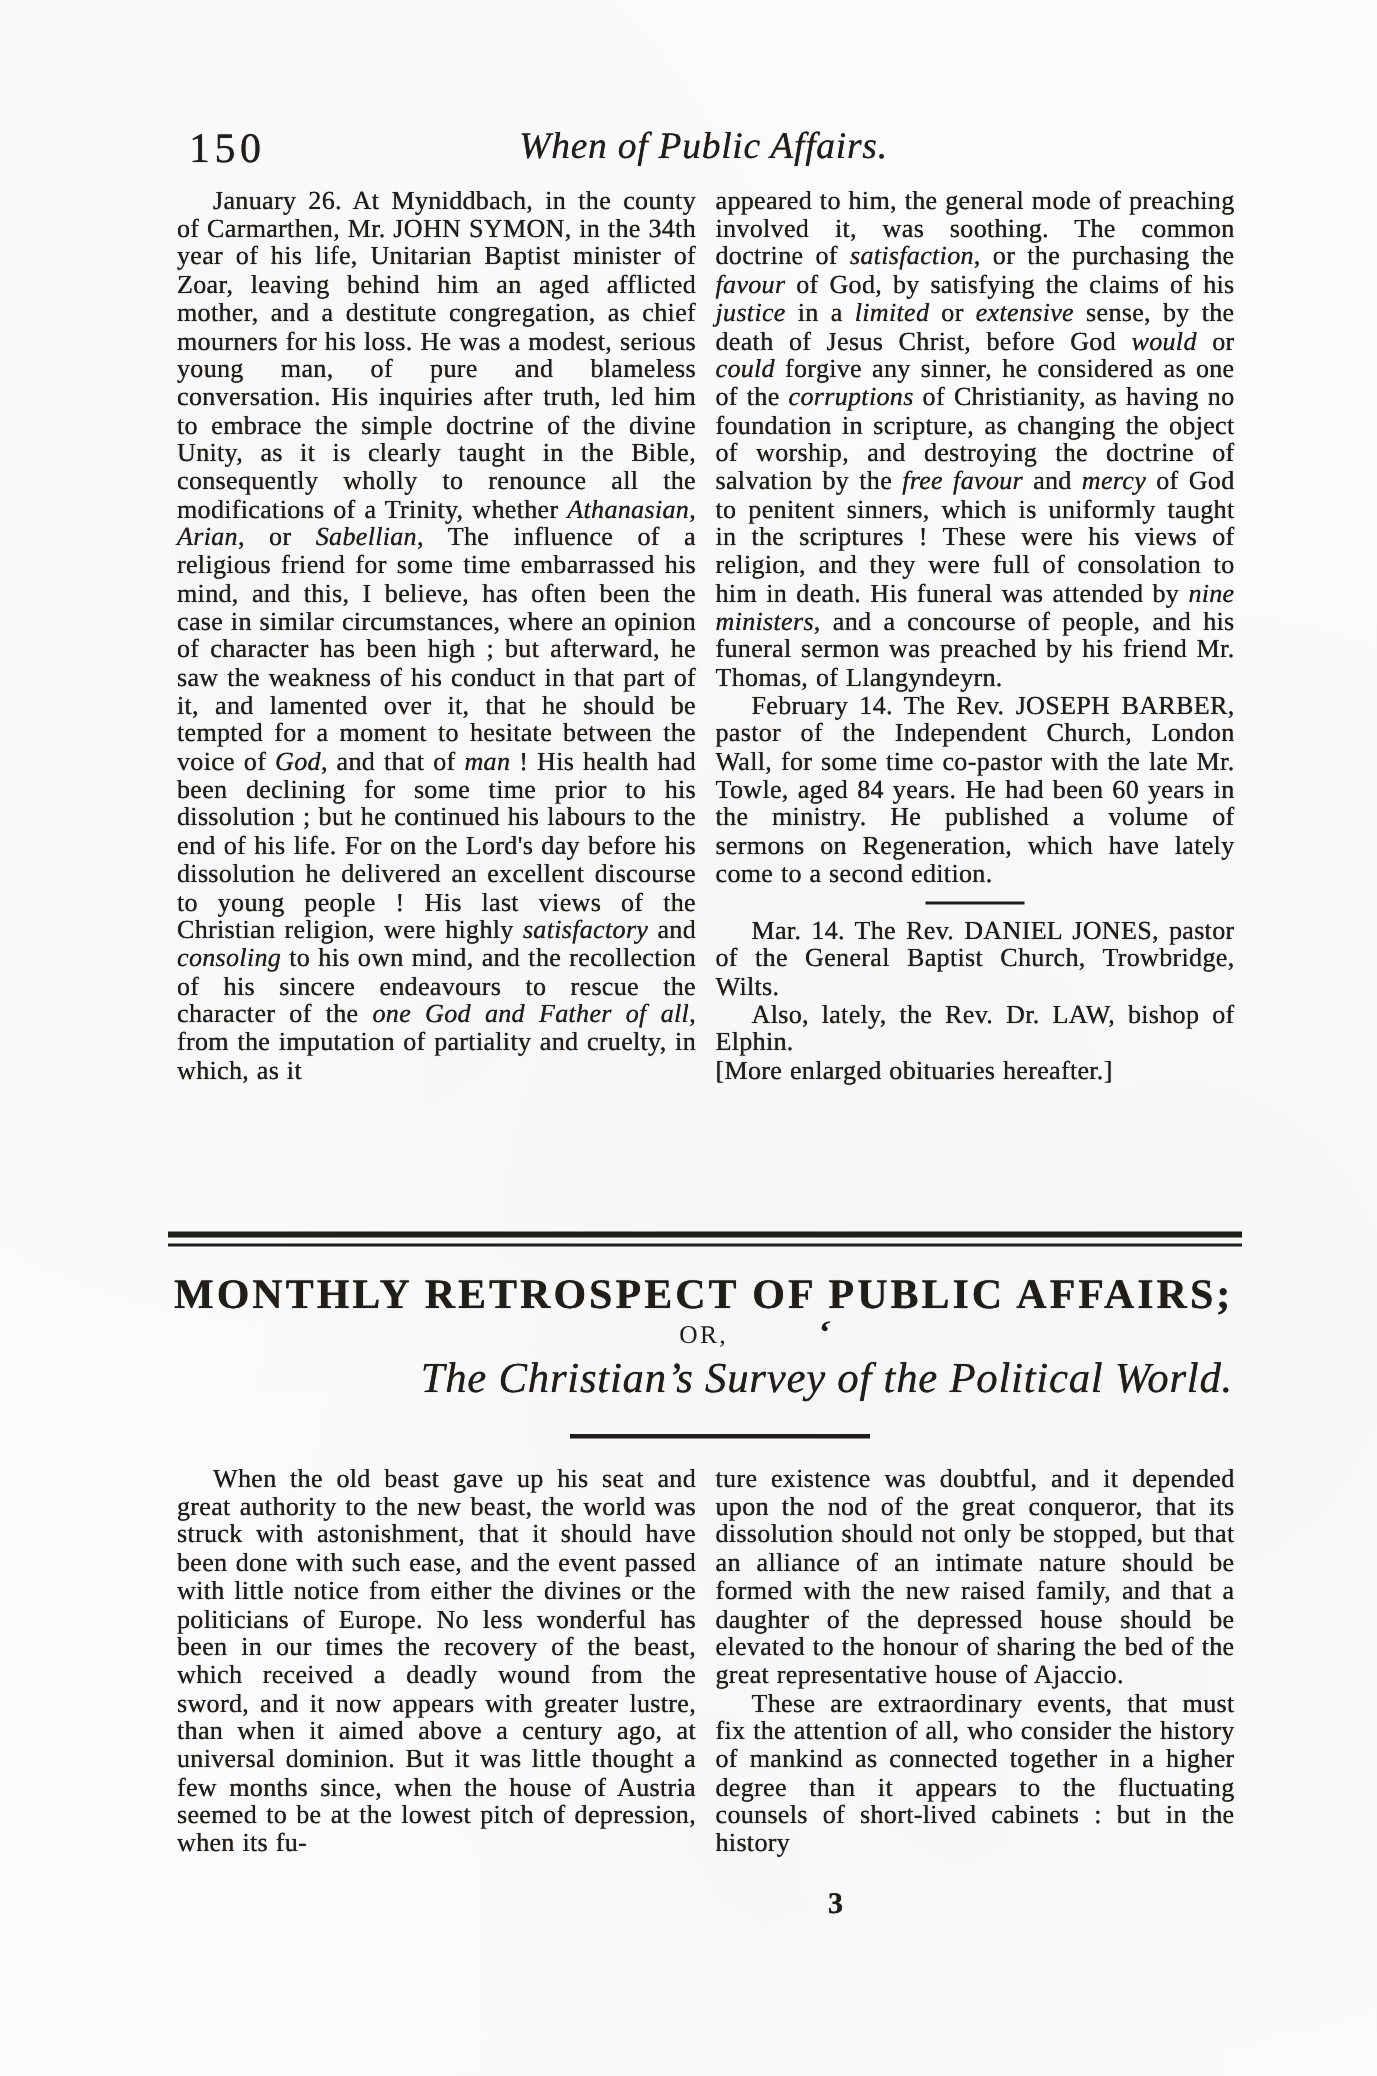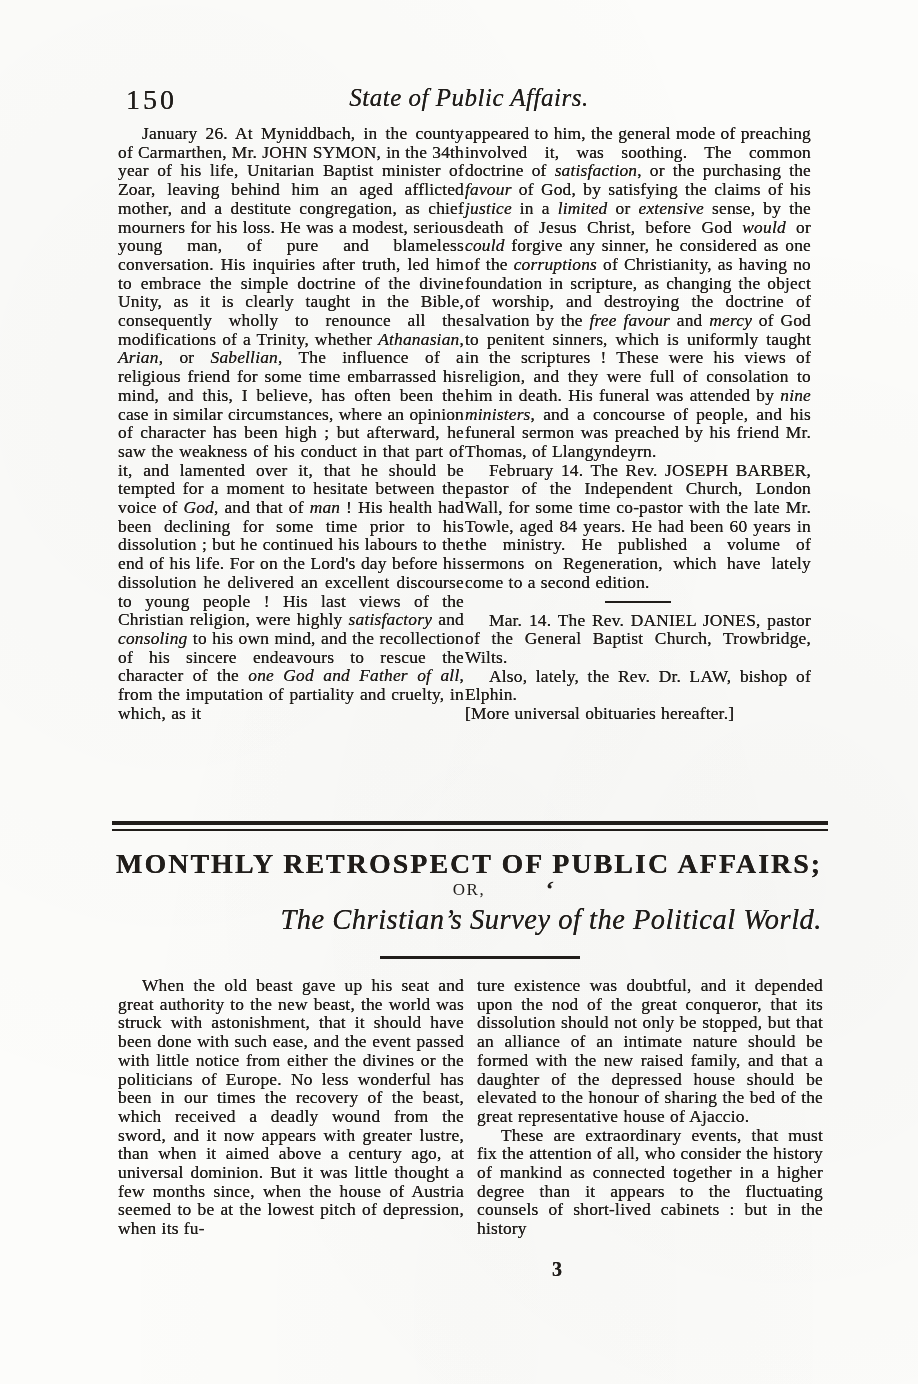--- a/index.html
+++ b/index.html
@@ -41,21 +41,21 @@
     position:absolute;width:346px;
     text-align:justify;
     font-size:17.4px;line-height:18.7px;
     letter-spacing:0.2px;word-spacing:0.6px;
     text-shadow:0 0 0.55px currentColor;
     font-family:Liberation Serif, serif;
   }
   .col p{margin:0;padding:0;}
   .col p.ind{text-indent:24px;}
   .ob-left  {left:118px;top:124px;height:700px;}
-  .ob-right {left:465px;top:124px;height:700px;}
+  .ob-right {left:477px;top:124px;height:700px;}
   .ret-left {left:118px;top:976px;}
   .ret-right{left:477px;top:976px;}
 
   
   .rule-double{
     position:absolute;left:112px;top:821px;width:716px;height:10px;
     border-top:4px solid var(--ink);
     border-bottom:2px solid var(--ink);
   }
   .rule-short{
@@ -96,36 +96,36 @@
     font-size:20px;font-weight:bold;
     text-shadow:0 0 0.5px currentColor;
   }
 </style>
 </head>
 <body>
 
 <div class="sheet">
 
   <div class="pagenum">150</div>
-  <div class="runtitle">State of Public Affairs.</div>
+  <div class="runtitle">When of Public Affairs.</div>
 
   <div class="col ob-left">
       <p class="ind">January 26. At Myniddbach, in the county of Carmarthen, Mr. JOHN SYMON, in the 34th year of his life, Unitarian Baptist minister of Zoar, leaving behind him an aged afflicted mother, and a destitute congregation, as chief mourners for his loss. He was a modest, serious young man, of pure and blameless conversation. His inquiries after truth, led him to embrace the simple doctrine of the divine Unity, as it is clearly taught in the Bible, consequently wholly to renounce all the modifications of a Trinity, whether <i>Athanasian</i>, <i>Arian</i>, or <i>Sabellian</i>, The influence of a religious friend for some time embarrassed his mind, and this, I believe, has often been the case in similar circumstances, where an opinion of character has been high ; but afterward, he saw the weakness of his conduct in that part of it, and lamented over it, that he should be tempted for a moment to hesitate between the voice of <i>God</i>, and that of <i>man</i> ! His health had been declining for some time prior to his dissolution ; but he continued his labours to the end of his life. For on the Lord's day before his dissolution he delivered an excellent discourse to young people ! His last views of the Christian religion, were highly <i>satisfactory</i> and <i>consoling</i> to his own mind, and the recollection of his sincere endeavours to rescue the character of the <i>one God and Father of all</i>, from the imputation of partiality and cruelty, in which, as it</p>
     </div>
 
   <div class="col ob-right">
     <div>
         <p class="">appeared to him, the general mode of preaching involved it, was soothing. The common doctrine of <i>satisfaction</i>, or the purchasing the <i>favour</i> of God, by satisfying the claims of his <i>justice</i> in a <i>limited</i> or <i>extensive</i> sense, by the death of Jesus Christ, before God <i>would</i> or <i>could</i> forgive any sinner, he considered as one of the <i>corruptions</i> of Christianity, as having no foundation in scripture, as changing the object of worship, and destroying the doctrine of salvation by the <i>free favour</i> and <i>mercy</i> of God to penitent sinners, which is uniformly taught in the scriptures ! These were his views of religion, and they were full of consolation to him in death. His funeral was attended by <i>nine ministers</i>, and a concourse of people, and his funeral sermon was preached by his friend Mr. Thomas, of Llangyndeyrn.</p>
         <p class="ind">February 14. The Rev. JOSEPH BARBER, pastor of the Independent Church, London Wall, for some time co-pastor with the late Mr. Towle, aged 84 years. He had been 60 years in the ministry. He published a volume of sermons on Regeneration, which have lately come to a second edition.</p>
       </div>
     <div class="rule-short"></div>
     <div>
         <p class="ind">Mar. 14. The Rev. DANIEL JONES, pastor of the General Baptist Church, Trowbridge, Wilts.</p>
         <p class="ind">Also, lately, the Rev. Dr. LAW, bishop of Elphin.</p>
-        <p class="">[More universal obituaries hereafter.]</p>
+        <p class="">[More enlarged obituaries hereafter.]</p>
       </div>
   </div>
 
   <div class="rule-double"></div>
 
   <div class="ret-title">MONTHLY RETROSPECT OF PUBLIC AFFAIRS;</div>
   <div class="or-line">OR,</div>
   <div class="ink-mark">‘</div>
   <div class="ret-subtitle">The Christian’s Survey of the Political World.</div>
   <div class="rule-subtitle"></div>

